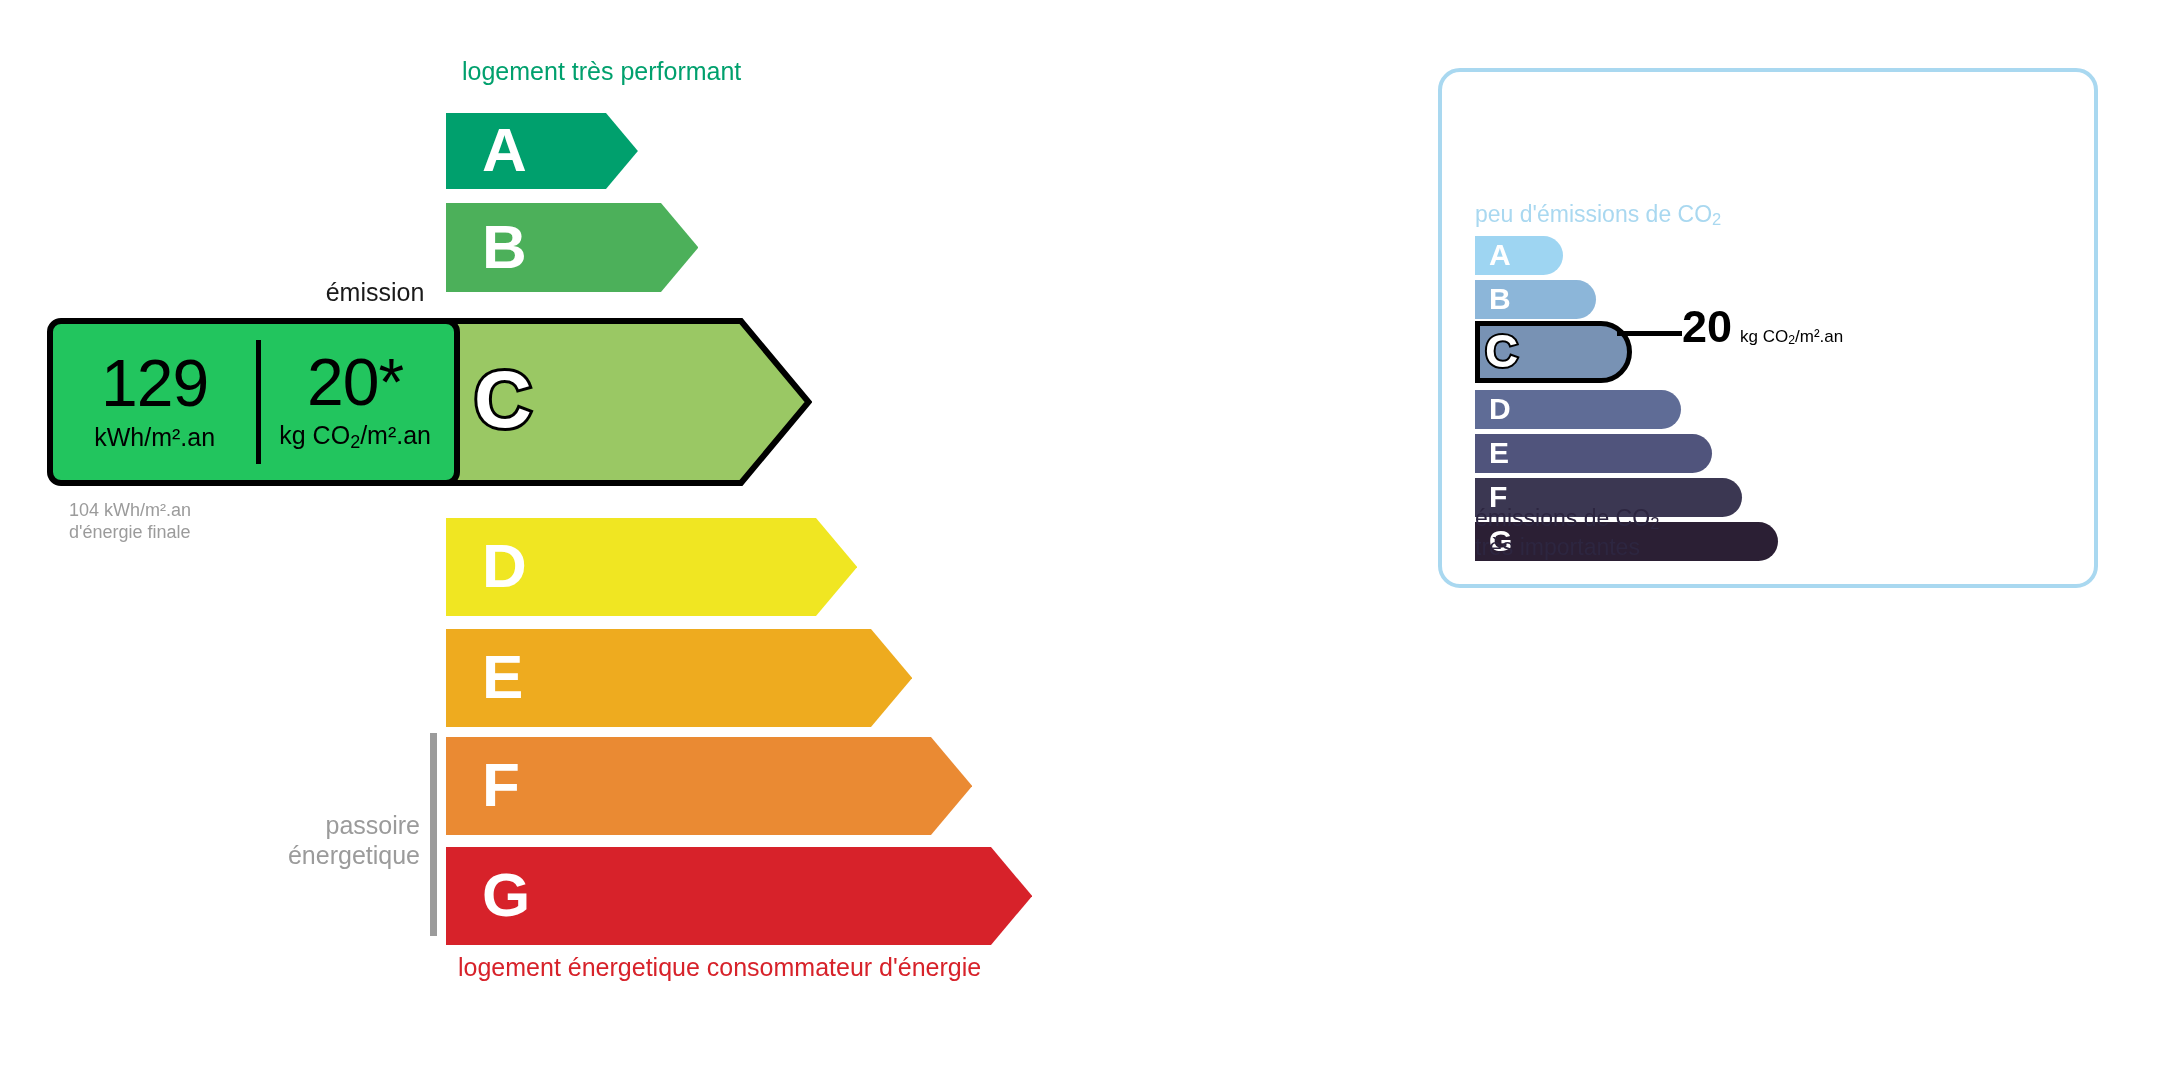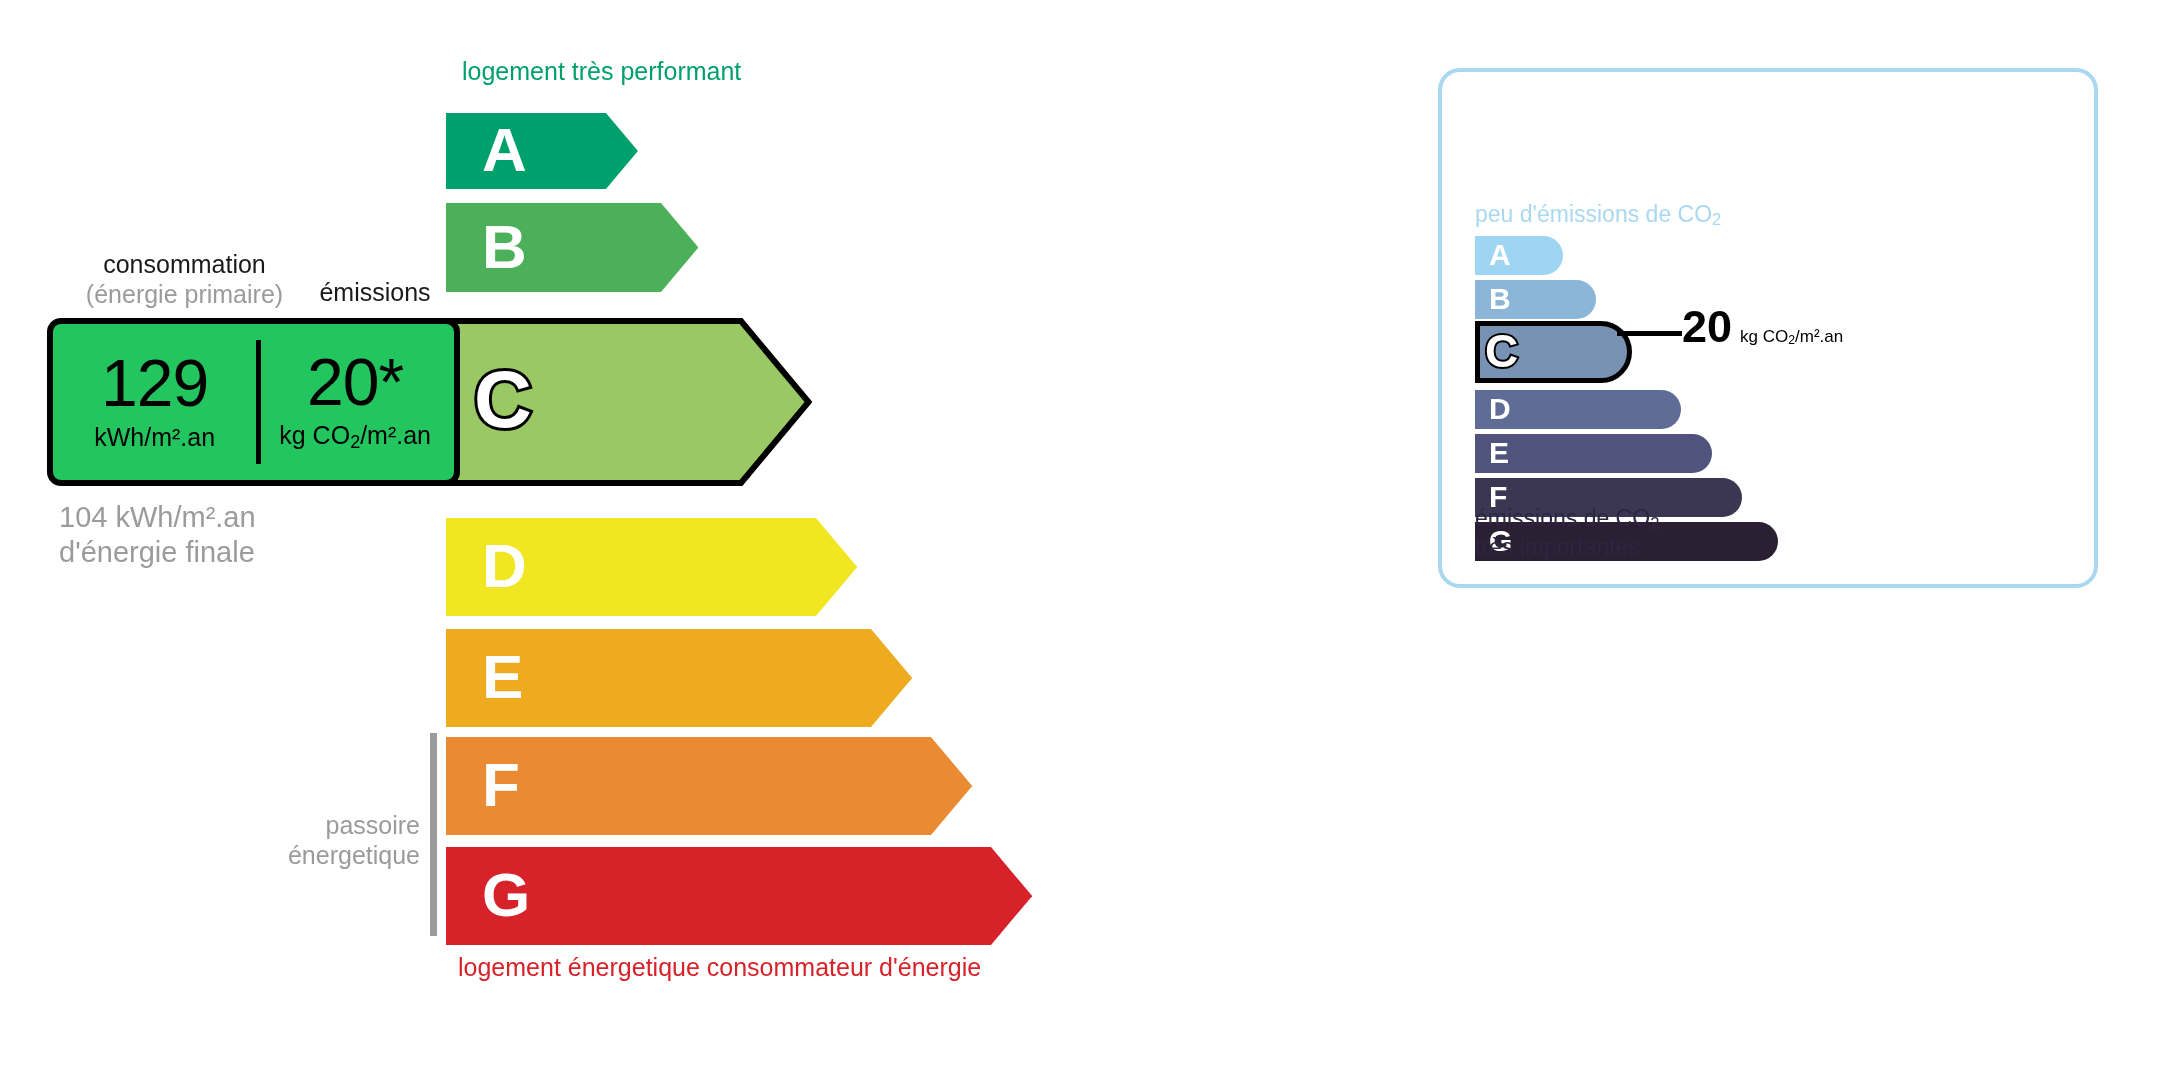--- a/index.html
+++ b/index.html
@@ -50,22 +50,22 @@
     display:flex; flex-direction:column;
     align-items:center; justify-content:center;
   }
   .valcell.left{ left:0; width:50.7%; }
   .valcell.right{ left:50.7%; width:49.3%; }
   .valnum{ font-size:66px; font-weight:400; line-height:0.96; color:#000; letter-spacing:-1px;}
   .valunit{ font-size:25px; color:#000; margin-top:7px; }
   .valunit sub{ font-size:0.72em; vertical-align:-0.22em; }
 
   .finale{
-    position:absolute; left:59px; top:500px;
-    font-size:29px; color:#9b9b9b; line-height:1.2;
+    position:absolute; left:69px; top:500px;
+    font-size:18px; color:#9b9b9b; line-height:1.2;
   }
 
   
   .gradebar{ position:absolute; left:446px; }
   .gradebar .arrow{ position:absolute; left:0; top:0; height:100%; }
   .gradebar .letter{
     position:absolute; left:36px; top:50%;
     transform:translateY(-52%);
     font-size:62px; font-weight:bold; color:#ffffff; line-height:1;
   }
@@ -147,26 +147,22 @@
 </style>
 </head>
 <body>
 
 <div id="root">
 
   <div id="dpe">
 
     <div class="top-caption">logement très performant</div>
 
-    <div class="head-conso">
-      <span>consommation</span>
-      <span class="sub">(énergie primaire)</span>
-    </div>
-
-    <div class="head-emis">émissions</div>
+
+    <div class="head-emis">émission</div>
 
     <div id="grade-layer">
         <div class="gradebar" style="top: 113px; width: 191.92px; height: 76px;">
           <svg width="191.92" height="76" viewBox="0 0 191.92 76" class="arrow">
             <path d="M 0 0 L 160 0 L 191.92 38 L 160 76 L 0 76 Z" fill="#00a06d"></path>
           </svg>
           <div class="letter">A</div>
         </div>
         <div class="gradebar" style="top: 203px; width: 252.38px; height: 89px;">
           <svg width="252.38" height="89" viewBox="0 0 252.38 89" class="arrow">

